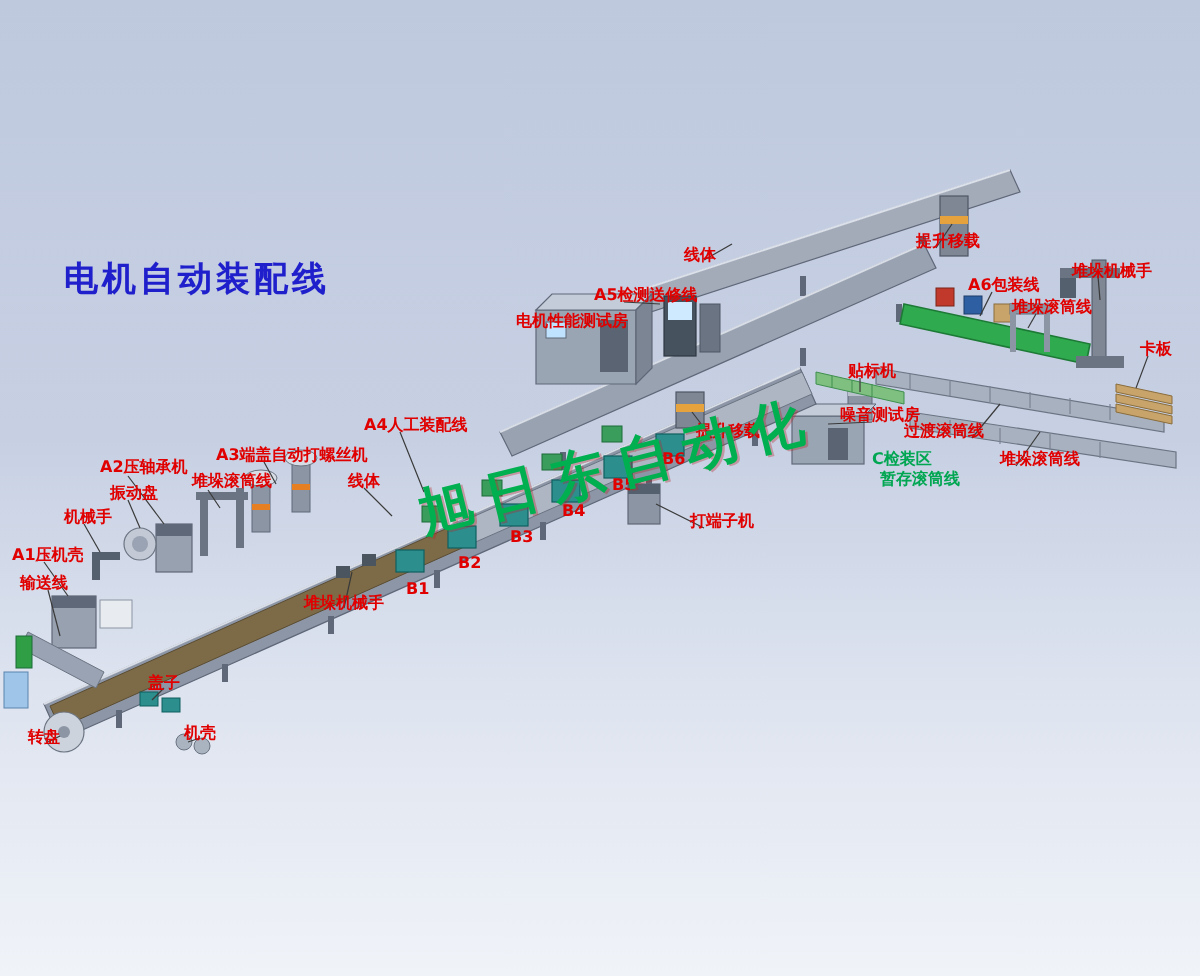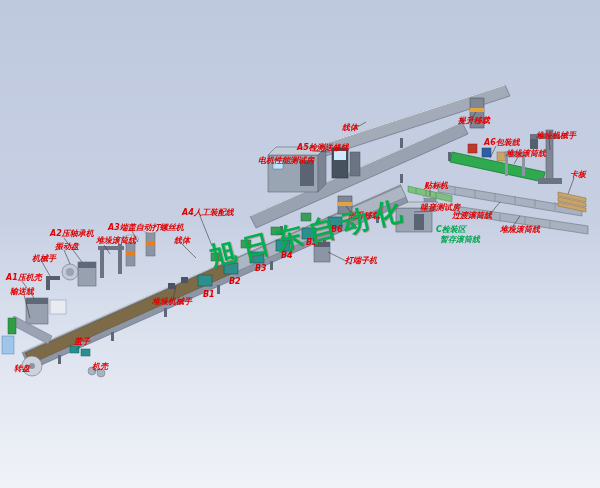--- a/index.html
+++ b/index.html
@@ -4,21 +4,21 @@
 <style>
   html,body{margin:0;padding:0;}
   .canvas{
     position:relative;width:600px;height:488px;overflow:hidden;
     background:linear-gradient(180deg,#bfc9de 0%,#c7d0e3 45%,#dde3ef 70%,#f0f3f8 100%);
     font-family:"DejaVu Sans",sans-serif;
   }
   svg.draw{position:absolute;left:0;top:0;width:600px;height:488px;}
   .lbl{
     position:absolute;font-size:8px;line-height:1.1;color:#e00000;
-    white-space:nowrap;font-weight:bold;z-index:5;font-style:italic;
+    white-space:nowrap;font-weight:bold;z-index:5;
   }
   .lbl.green{color:#00a651;margin-top:40px;}
   .title{
     position:absolute;left:32px;top:128px;font-size:17px;font-weight:bold;
     color:#1f1fcc;letter-spacing:2px;z-index:6;
   }
   .watermark{
     position:absolute;left:210px;top:240px;font-size:27px;font-weight:bold;
     color:#00b050;letter-spacing:7px;transform:rotate(-14deg);
     transform-origin:left center;z-index:7;text-shadow:1px 1px 0 rgba(180,40,40,.35);
@@ -235,20 +235,21 @@
       <line x1="42" y1="262" x2="50" y2="276"></line>
       <line x1="22" y1="281" x2="34" y2="298"></line>
       <line x1="24" y1="295" x2="30" y2="318"></line>
       <line x1="172" y1="304" x2="176" y2="286"></line>
       <line x1="82" y1="344" x2="76" y2="350"></line>
       <line x1="100" y1="369" x2="94" y2="371"></line>
       <line x1="24" y1="371" x2="30" y2="368"></line>
     </g>
   </svg>
 
+  <div class="title">电机自动装配线</div>
   <div class="watermark">旭日东自动化</div>
 
   <div class="lbl" style="left:342px;top:124px">线体</div>
   <div class="lbl" style="left:458px;top:117px">提升移载</div>
   <div class="lbl" style="left:484px;top:139px">A6包装线</div>
   <div class="lbl" style="left:506px;top:150px">堆垛滚筒线</div>
   <div class="lbl" style="left:536px;top:132px">堆垛机械手</div>
   <div class="lbl" style="left:570px;top:171px">卡板</div>
   <div class="lbl" style="left:297px;top:144px">A5检测送修线</div>
   <div class="lbl" style="left:258px;top:157px">电机性能测试房</div>

